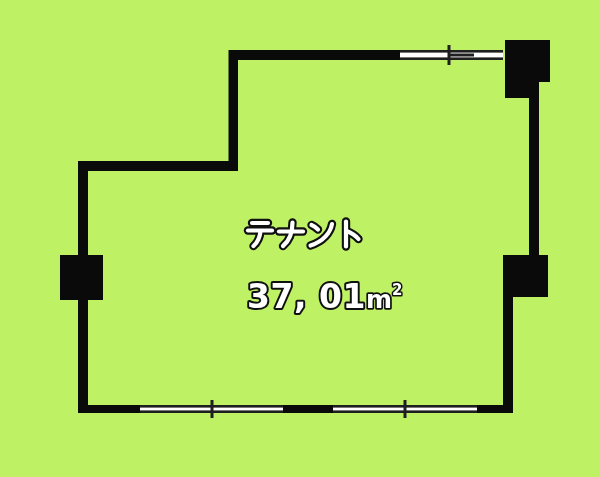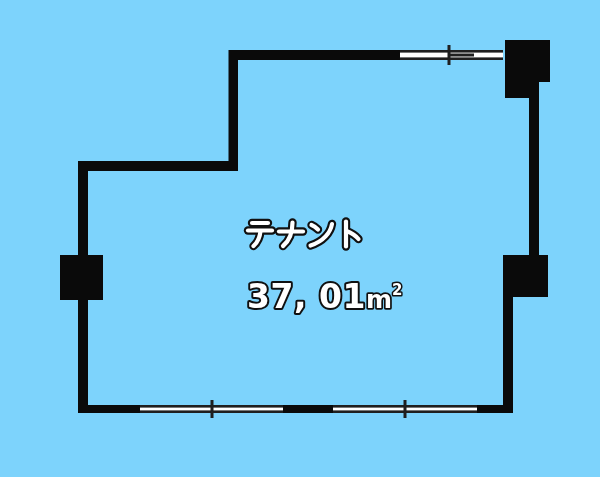--- a/index.html
+++ b/index.html
@@ -1,17 +1,17 @@
 <!DOCTYPE html>
 <html><head>
 <meta charset="utf-8">
 <style>
   html,body{margin:0;padding:0;}
   body{background:#ffffff;font-family:"DejaVu Sans","Liberation Sans",sans-serif;}
-  .stage{position:relative;width:600px;height:477px;background:#7dd3fc;overflow:hidden;}
+  .stage{position:relative;width:600px;height:477px;background:#bef264;overflow:hidden;}
   svg{display:block;}
   .area-text{
     font-family:"DejaVu Sans","Liberation Sans",sans-serif;
     font-weight:bold;
     fill:#ffffff;
     stroke:#101010;
     paint-order:stroke;
     stroke-linejoin:round;
   }
   .area-main{font-size:33px;stroke-width:4px;letter-spacing:0.5px;}

